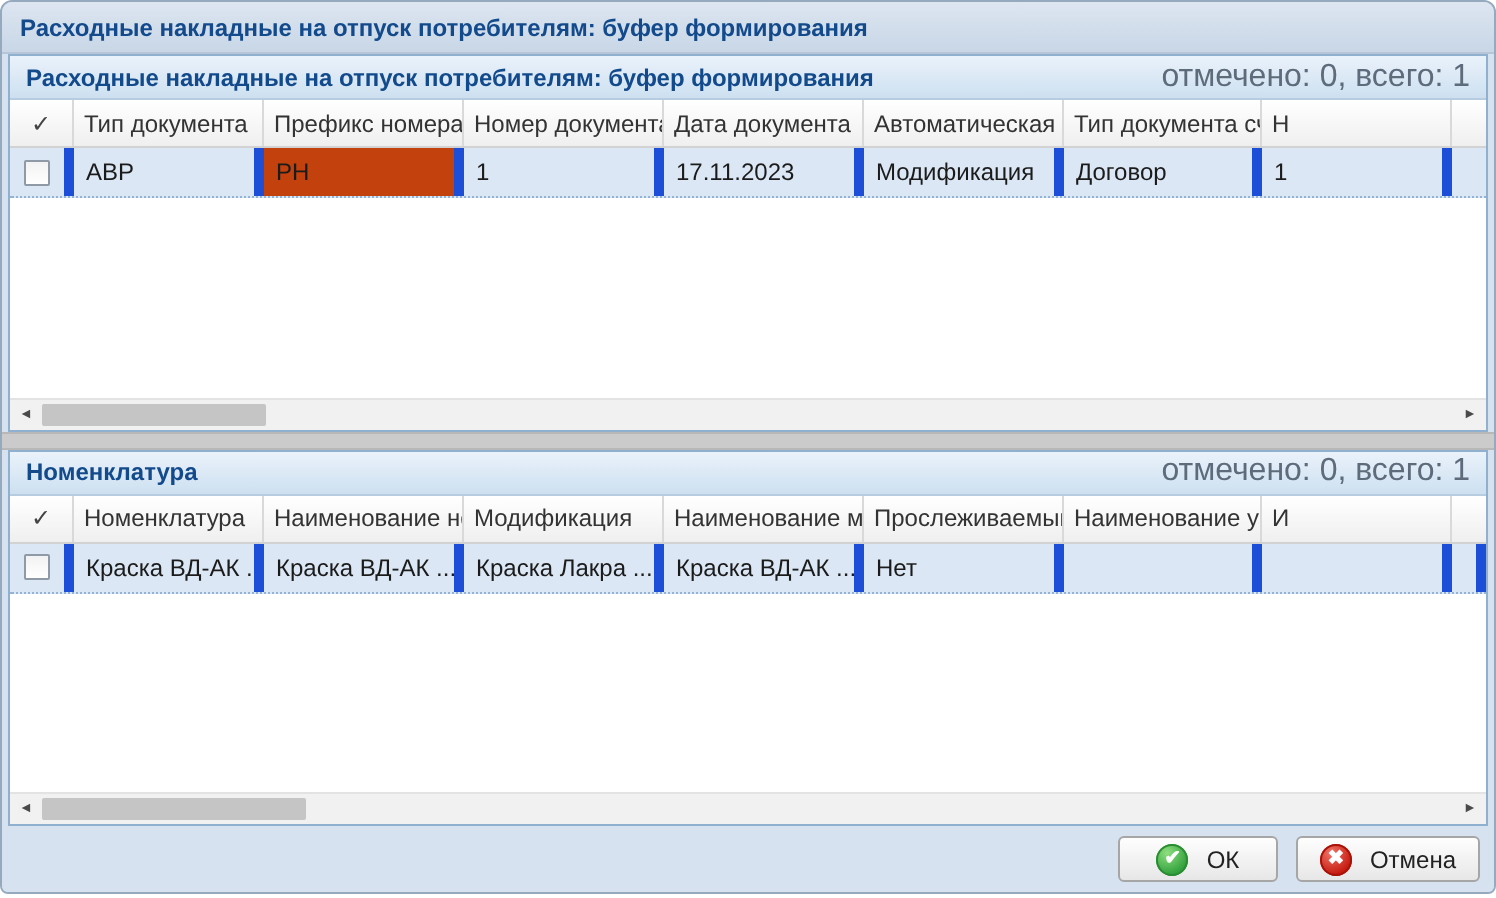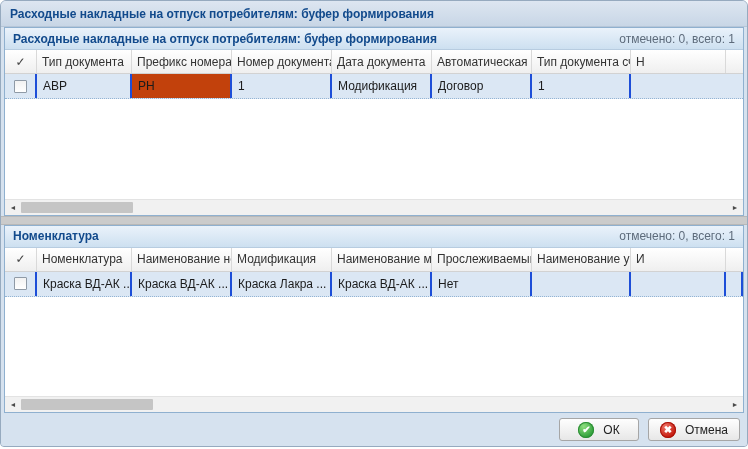--- a/index.html
+++ b/index.html
@@ -21,33 +21,33 @@
   .panel{
     flex:1 1 0;display:flex;flex-direction:column;min-height:0;
     border:1px solid #8fb0cf;background:#fff;
   }
   .panel-header{
     flex:0 0 21px;display:flex;align-items:center;padding:0 8px;
     background:linear-gradient(#eaf2fb,#cde0f0);
     border-bottom:1px solid #b7cce0;
   }
   .panel-title{font-size:12px;font-weight:bold;color:#124a8c;white-space:nowrap;}
-  .panel-counter{margin-left:auto;font-size:12px;color:#5d6b7b;white-space:nowrap;}
+  .panel-counter{margin-left:auto;font-size:16px;color:#5d6b7b;white-space:nowrap;}
   .grid{display:grid;grid-template-columns:32px 95px 100px 100px 100px 100px 99px 95px minmax(0,1fr);}
   .thead{flex:0 0 23px;background:linear-gradient(#ffffff,#efefef);border-bottom:1px solid #d2d2d2;}
   .th{
     display:flex;align-items:center;padding:0 5px;box-sizing:border-box;
     border-right:1px solid #d9d9d9;font-size:12px;color:#333;
     white-space:nowrap;overflow:hidden;
   }
   .th.chk{justify-content:center;color:#444;}
   .trow{flex:0 0 24px;background:#dbe7f4;border-bottom:1px dotted #93b4d4;}
   .td{
     display:flex;align-items:center;padding:0 6px;box-sizing:border-box;
-    border-right:2px solid #1d4ed8;font-size:12px;color:#1b1b1b;
+    border-right:5px solid #1d4ed8;font-size:12px;color:#1b1b1b;
     white-space:nowrap;overflow:hidden;
   }
   .td.chk{justify-content:center;}
   .td.selcell{background:#c2410c;}
   .cbox{
     width:13px;height:13px;box-sizing:border-box;background:linear-gradient(#f2f2f2,#ffffff);
     border:1px solid #8f9aa6;border-radius:1px;
   }
   .filler{flex:1 1 auto;background:#fff;}
   
@@ -111,20 +111,21 @@
         <div class="th">Н</div>
       </div>
 
       <div class="trow grid">
         <div class="td chk">
           <span class="cbox"></span>
         </div>
         <div class="td">АВР</div>
         <div class="td selcell">РН</div>
         <div class="td">1</div>
+        <div class="td">17.11.2023</div>
         <div class="td">Модификация</div>
         <div class="td">Договор</div>
         <div class="td">1</div>
       </div>
 
       <div class="filler"></div>
 
       <div class="hscroll">
         <div class="sarrow">◄</div>
         <div class="strack">

